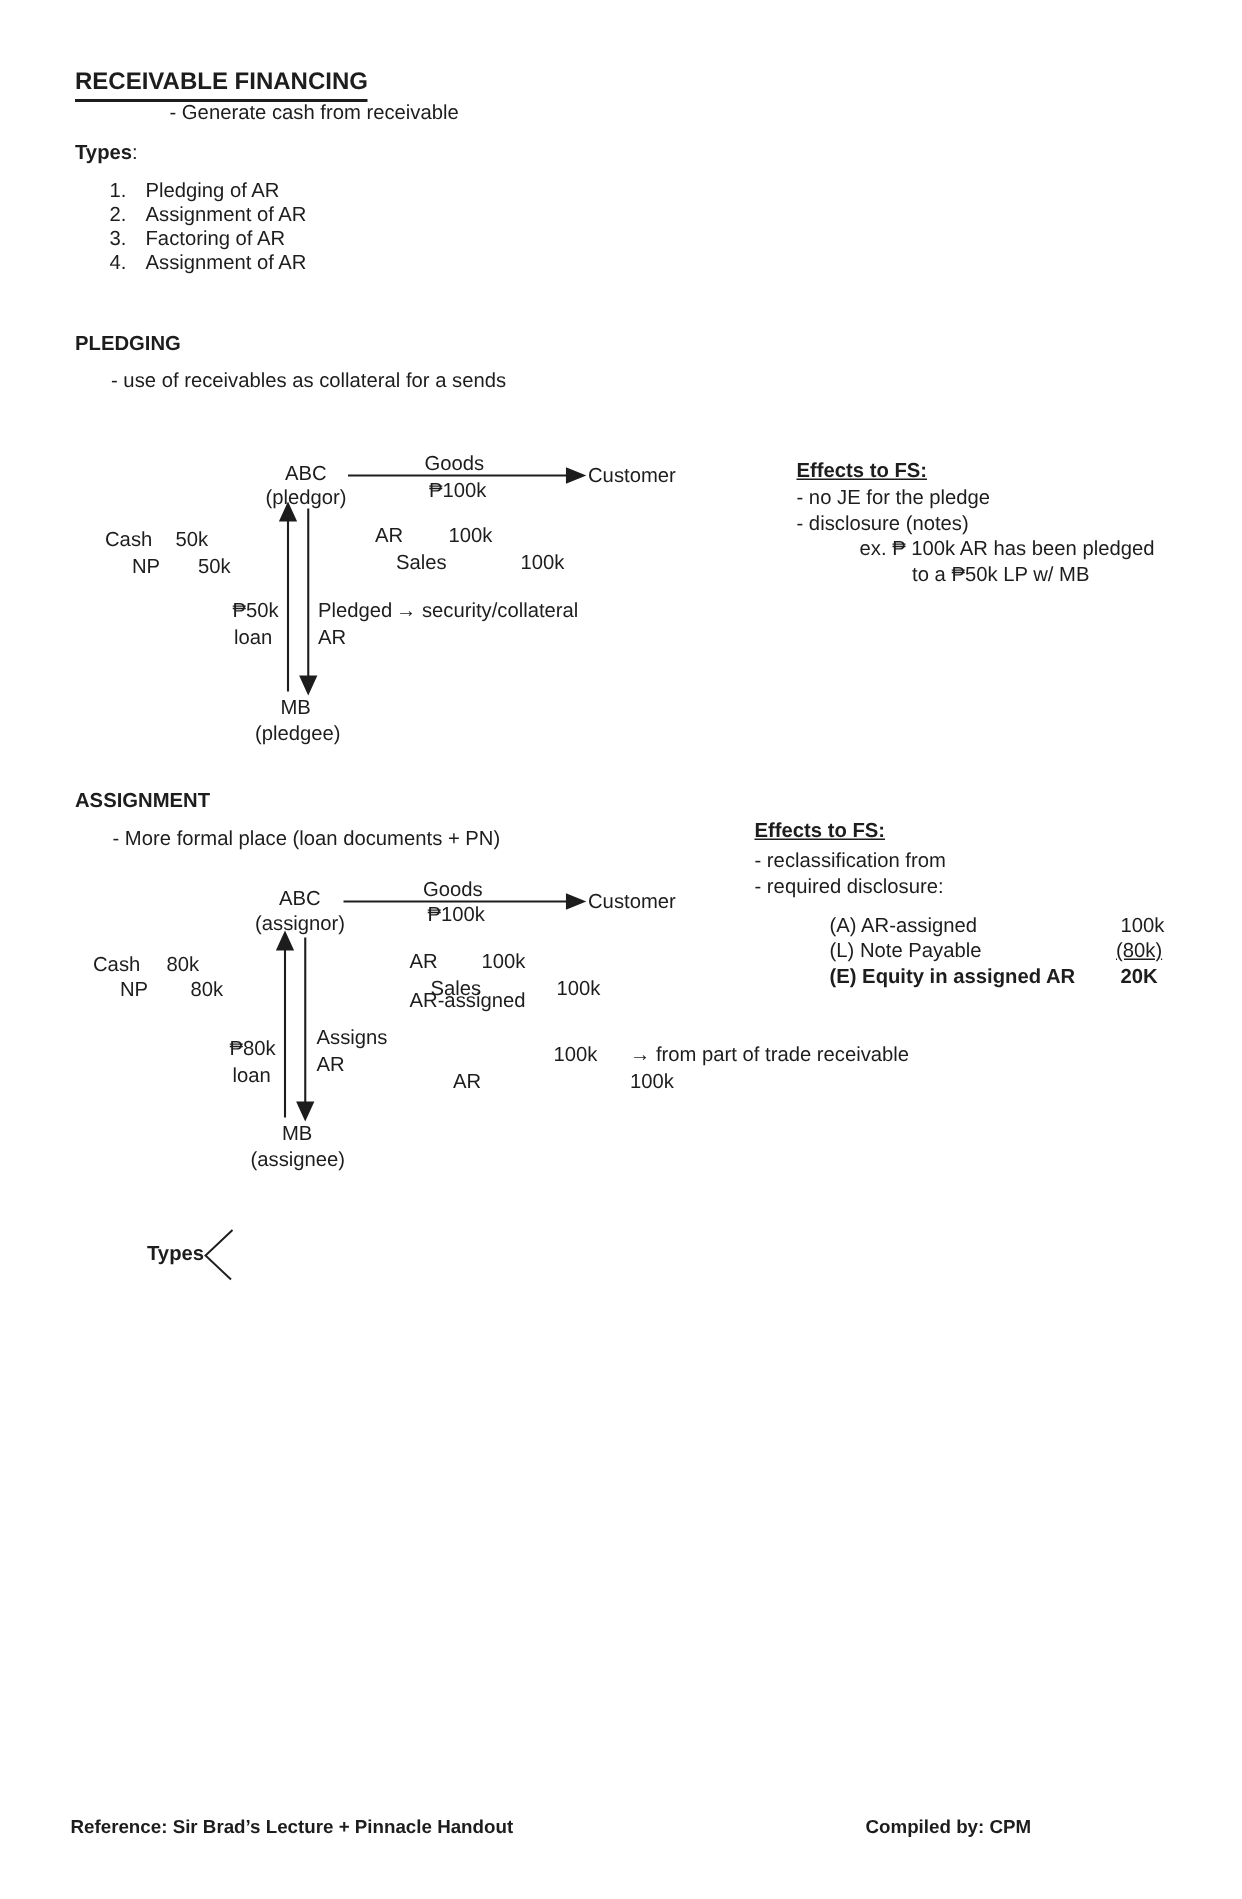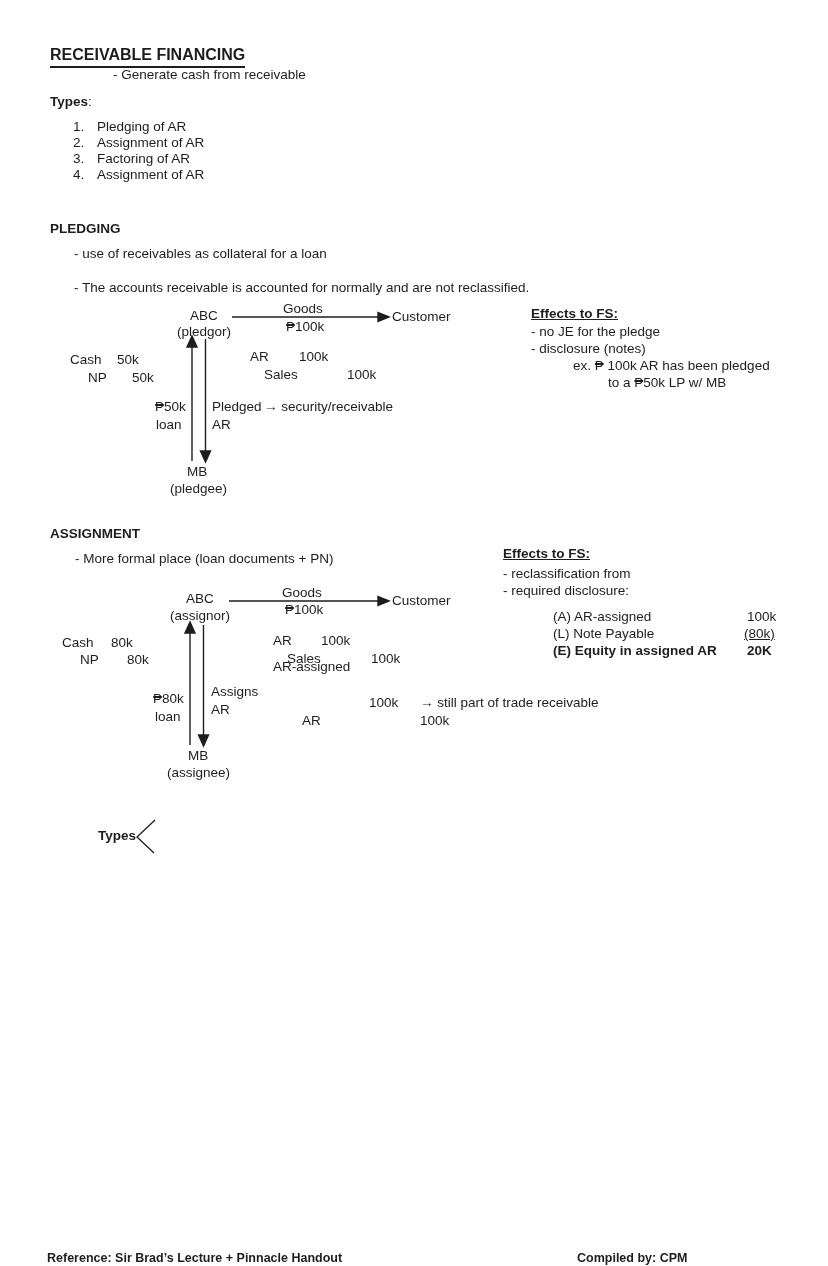--- a/index.html
+++ b/index.html
@@ -6,21 +6,21 @@
   .page {
     position:relative; width:828px; height:1266px; margin:0 auto;
     background:#ffffff; overflow:hidden;
     font-family:"Liberation Sans","DejaVu Sans",sans-serif;
     color:#1d1d1d;
   }
   .t { position:absolute; white-space:pre; font-size:13.5px; line-height:1.18; }
   .b { font-weight:bold; }
   .u { text-decoration:underline; }
   .big { font-size:16px; }
-  .small { font-size:12.5px;margin-top:40px; }
+  .small { font-size:12.5px; }
   .title-ul { border-bottom:2px solid #1d1d1d; padding-bottom:1px; }
   svg.overlay { position:absolute; left:0; top:0; pointer-events:none; }
 </style>
 </head>
 <body>
 
 <div class="page">
 
   <svg class="overlay" width="828" height="1266" viewBox="0 0 828 1266">
     <g stroke="#1d1d1d" stroke-width="1.4" fill="#1d1d1d">
@@ -67,22 +67,21 @@
   <div class="t" style="left:73px;top:119px">1.</div>
   <div class="t" style="left:97px;top:119px">Pledging of AR</div>
   <div class="t" style="left:73px;top:135px">2.</div>
   <div class="t" style="left:97px;top:135px">Assignment of AR</div>
   <div class="t" style="left:73px;top:151px">3.</div>
   <div class="t" style="left:97px;top:151px">Factoring of AR</div>
   <div class="t" style="left:73px;top:167px">4.</div>
   <div class="t" style="left:97px;top:167px">Assignment of AR</div>
 
   <div class="t b" style="left:50px;top:221px">PLEDGING</div>
-  <div class="t" style="left:74px;top:246px">- use of receivables as collateral for a loan</div>
-  <div class="t" style="left:74px;top:280px">- The accounts receivable is accounted for normally and are not reclassified.</div>
+  <div class="t" style="left:74px;top:246px">- use of receivables as collateral for a sends</div>
 
   <div class="t" style="left:190px;top:308px">ABC</div>
   <div class="t" style="left:177px;top:324px">(pledgor)</div>
   <div class="t" style="left:283px;top:301px">Goods</div>
   <div class="t" style="left:286px;top:319px">₱100k</div>
   <div class="t" style="left:392px;top:309px">Customer</div>
 
   <div class="t" style="left:70px;top:352px">Cash</div>
   <div class="t" style="left:117px;top:352px">50k</div>
   <div class="t" style="left:88px;top:370px">NP</div>
@@ -90,21 +89,21 @@
 
   <div class="t" style="left:250px;top:349px">AR</div>
   <div class="t" style="left:299px;top:349px">100k</div>
   <div class="t" style="left:264px;top:367px">Sales</div>
   <div class="t" style="left:347px;top:367px">100k</div>
 
   <div class="t" style="left:155px;top:399px">₱50k</div>
   <div class="t" style="left:156px;top:417px">loan</div>
   <div class="t" style="left:212px;top:399px">Pledged</div>
   <div class="t" style="left:212px;top:417px">AR</div>
-  <div class="t" style="left:264px;top:399px">→ security/receivable</div>
+  <div class="t" style="left:264px;top:399px">→ security/collateral</div>
 
   <div class="t" style="left:187px;top:464px">MB</div>
   <div class="t" style="left:170px;top:481px">(pledgee)</div>
 
   <div class="t b u" style="left:531px;top:306px">Effects to FS:</div>
   <div class="t" style="left:531px;top:324px">- no JE for the pledge</div>
   <div class="t" style="left:531px;top:341px">- disclosure (notes)</div>
   <div class="t" style="left:573px;top:358px">ex. ₱ 100k AR has been pledged</div>
   <div class="t" style="left:608px;top:375px">to a ₱50k LP w/ MB</div>
 
@@ -127,21 +126,21 @@
   <div class="t" style="left:287px;top:651px">Sales</div>
   <div class="t" style="left:371px;top:651px">100k</div>
 
   <div class="t" style="left:153px;top:691px">₱80k</div>
   <div class="t" style="left:155px;top:709px">loan</div>
   <div class="t" style="left:211px;top:684px">Assigns</div>
   <div class="t" style="left:211px;top:702px">AR</div>
 
   <div class="t" style="left:273px;top:659px">AR-assigned</div>
   <div class="t" style="left:369px;top:695px">100k</div>
-  <div class="t" style="left:420px;top:695px">→ still part of trade receivable</div>
+  <div class="t" style="left:420px;top:695px">→ from part of trade receivable</div>
   <div class="t" style="left:302px;top:713px">AR</div>
   <div class="t" style="left:420px;top:713px">100k</div>
 
   <div class="t" style="left:188px;top:748px">MB</div>
   <div class="t" style="left:167px;top:765px">(assignee)</div>
 
   <div class="t b u" style="left:503px;top:546px">Effects to FS:</div>
   <div class="t" style="left:503px;top:566px">- reclassification from</div>
   <div class="t" style="left:503px;top:583px">- required disclosure:</div>
 

